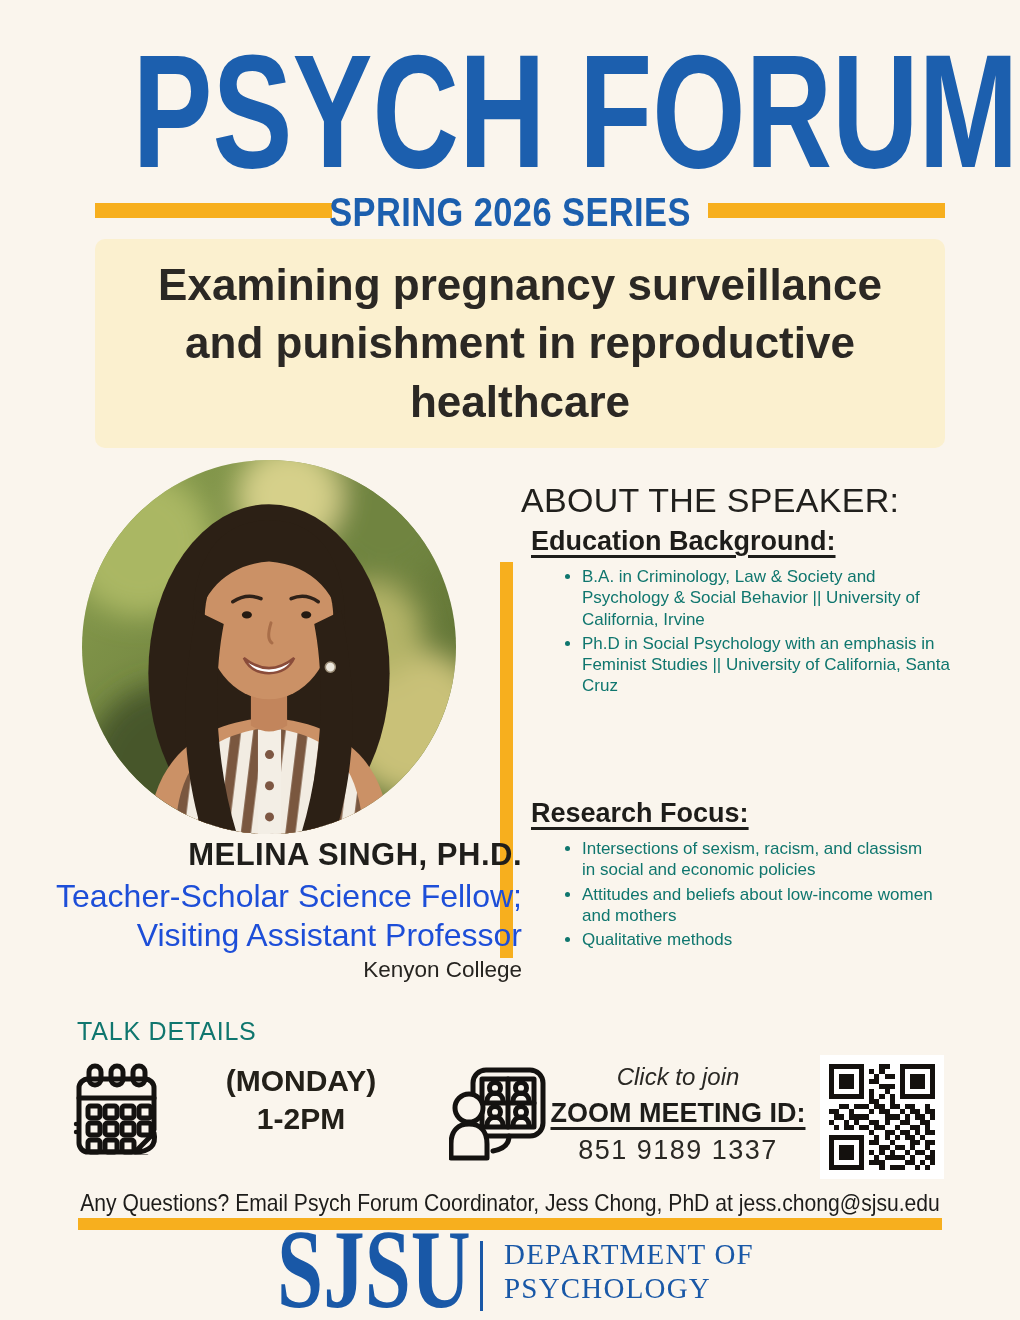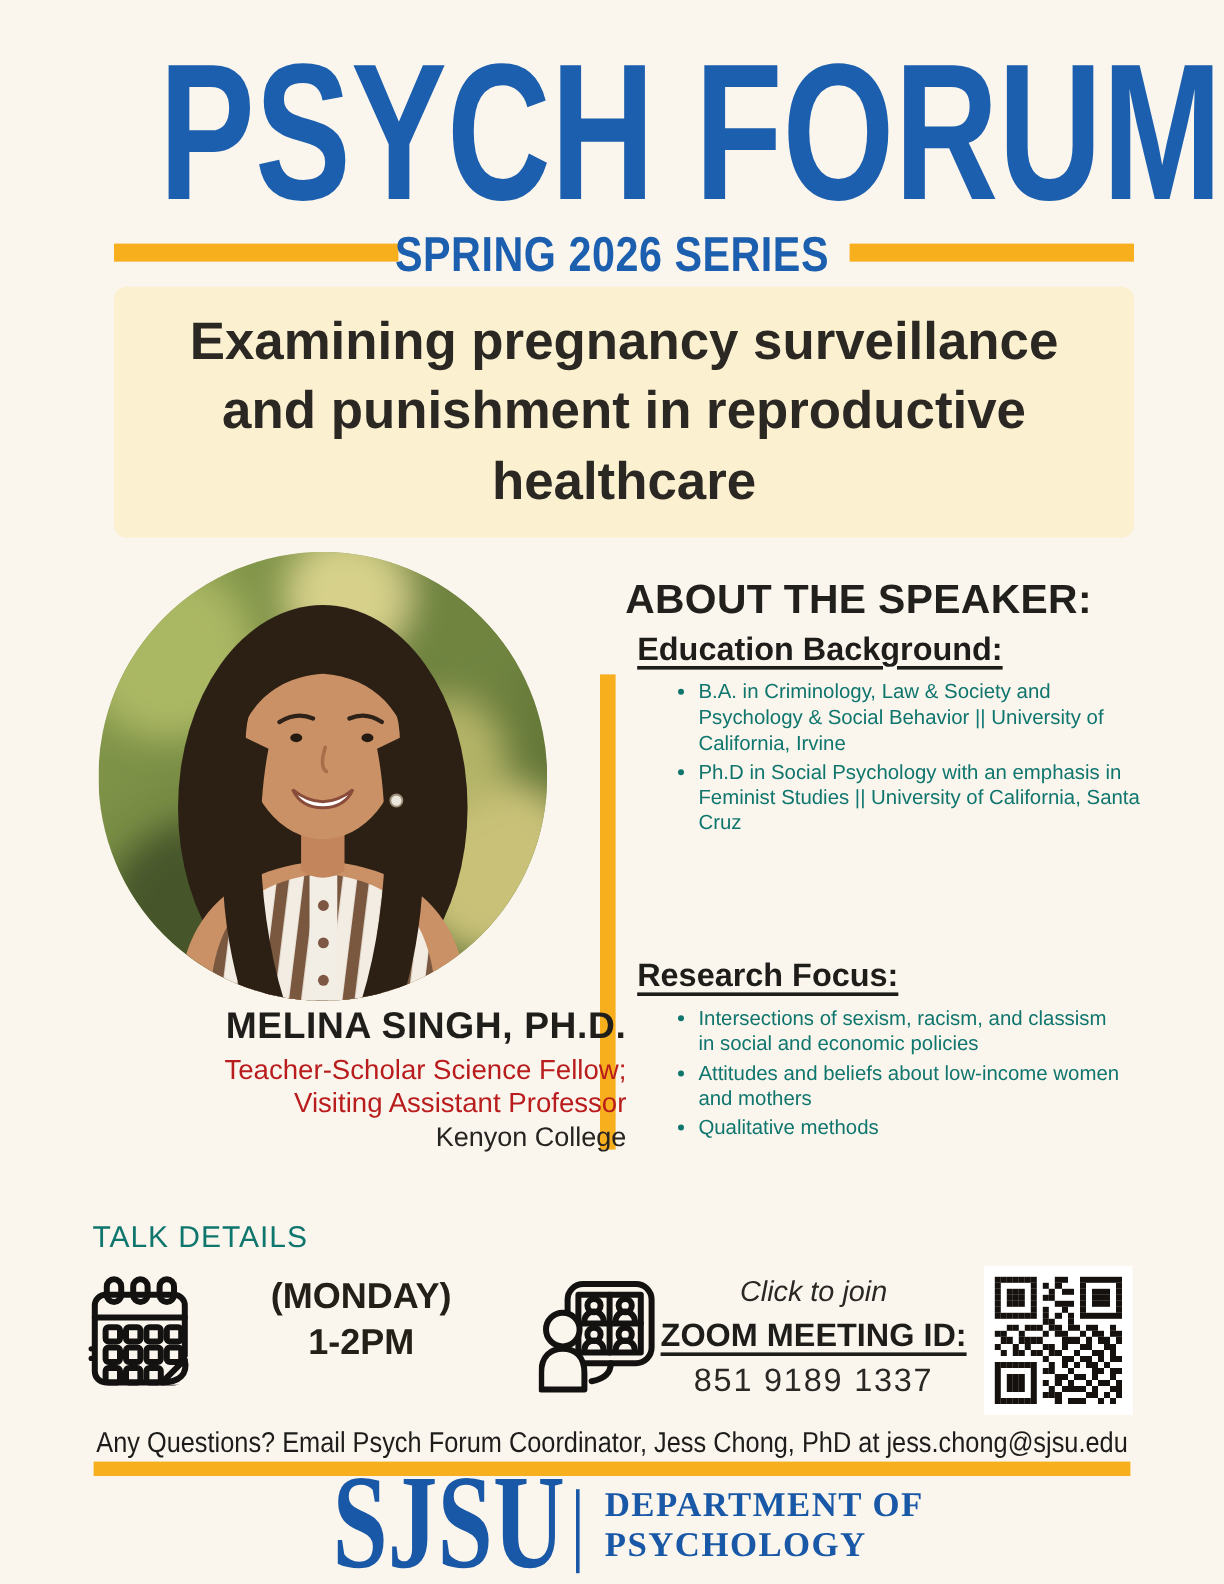--- a/index.html
+++ b/index.html
@@ -25,35 +25,35 @@
   .topic-box{position:absolute;left:95px;top:239px;width:850px;height:209px;
     background:var(--boxbg);border-radius:10px;display:flex;align-items:center;justify-content:center;
     padding:10px 44px;}
   .topic-text{font-size:44px;font-weight:700;line-height:1.32;text-align:center;color:#2b2824;}
 
   
   .photo{position:absolute;left:82px;top:460px;width:374px;height:374px;}
   .photo svg{display:block;width:100%;height:100%;}
 
   
-  .about-h{position:absolute;left:521px;top:481px;font-size:34px;font-weight:700;
+  .about-h{position:absolute;left:521px;top:481px;font-size:34px;font-weight:400;
     color:#21201d;letter-spacing:0.3px;}
   .vbar{position:absolute;left:500px;top:562px;width:13px;height:396px;background:var(--gold);}
   .about-sec{position:absolute;left:531px;}
   .about-sec h3{font-size:27px;font-weight:800;color:#1e1d1a;
     text-decoration:underline;text-decoration-thickness:3px;text-underline-offset:5px;}
   .about-sec ul{margin-top:9px;padding-left:27px;}
   .about-sec li{font-size:17px;line-height:1.25;color:#0f766e;margin-bottom:3px;margin-left:24px;}
   .sec-edu{top:526px;width:428px;}
   .sec-res{top:798px;width:404px;}
 
   
   .namecard{position:absolute;left:18px;top:837px;width:504px;text-align:right;}
   .speaker-name{font-size:31px;font-weight:800;color:#1f1e1b;letter-spacing:0.5px;}
-  .speaker-role{font-size:23px;line-height:1.23;color:#b91c1c;margin-top:4px;}
+  .speaker-role{font-size:32px;line-height:1.23;color:#1d4ed8;margin-top:4px;}
   .speaker-college{font-size:22.5px;color:#262420;margin-top:1px;}
 
   
   .details-label{position:absolute;left:77px;top:1017px;font-size:25px;letter-spacing:0.8px;color:#0f766e;}
   .cal-icon{position:absolute;left:73px;top:1062px;width:92px;height:98px;}
   .date-block{position:absolute;left:166px;top:1062px;width:270px;text-align:center;
     font-size:30px;font-weight:800;line-height:1.26;color:#232019;}
   .vid-icon{position:absolute;left:449px;top:1064px;width:97px;height:97px;}
   .zoom-block{position:absolute;left:549px;top:1063px;width:258px;text-align:center;}
   .join{font-size:24px;color:#2a2824;font-style:italic;}
@@ -67,21 +67,21 @@
 
   
   .contact{position:absolute;top:1189px;left:0;right:0;text-align:center;font-size:24px;
     color:#1d1c1a;transform:scaleX(0.88);transform-origin:50% 0;white-space:nowrap;}
   .rule{position:absolute;left:78px;top:1218px;width:864px;height:12px;background:var(--gold);}
   .sjsu{position:absolute;left:248px;top:1213px;width:224px;text-align:center;
     font-family:"Liberation Serif","DejaVu Serif",serif;font-weight:700;font-size:112px;line-height:1;
     color:var(--logoblue);transform:scaleX(0.74);transform-origin:50% 0;}
   .logo-div{position:absolute;left:480px;top:1241px;width:3px;height:70px;background:var(--logoblue);}
   .dept{position:absolute;left:504px;top:1238px;font-family:"Liberation Serif","DejaVu Serif",serif;
-    font-weight:700;font-size:29px;line-height:1.17;letter-spacing:1.2px;color:var(--logoblue);}
+    font-weight:400;font-size:29px;line-height:1.17;letter-spacing:1.2px;color:var(--logoblue);}
   .icon-stroke{stroke:#141210;stroke-width:5;fill:none;stroke-linecap:round;stroke-linejoin:round;}
 </style>
 </head>
 <body>
 
 <div class="poster">
 
   <h1 class="title">PSYCH FORUM</h1>
   <div class="series-bar left"></div>
   <div class="series-bar right"></div>

